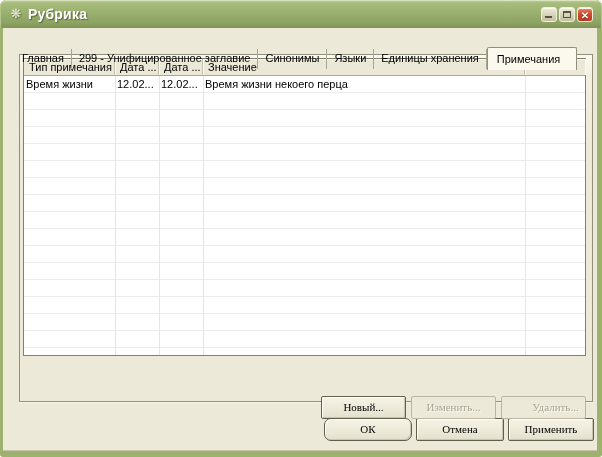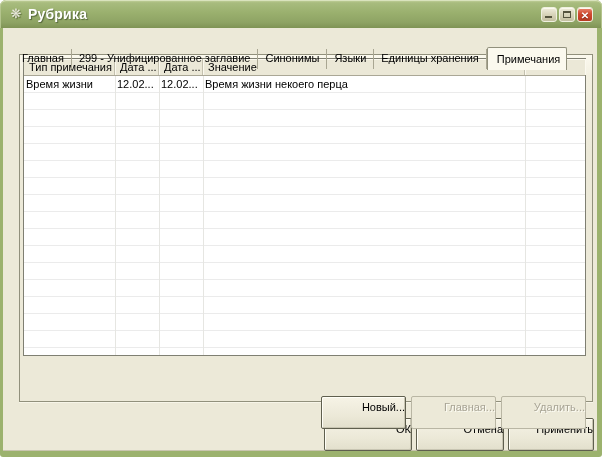--- a/index.html
+++ b/index.html
@@ -58,21 +58,21 @@
     position:absolute;left:12px;top:3px;height:23px;
     display:flex;align-items:flex-end;z-index:2;margin-top:15px;
   }
   .tab{
     height:20px;padding:3px 7px 0 7px;white-space:nowrap;
     border-right:1px solid #a9a692;
     color:#000;cursor:default;
   }
   .tab:last-child{border-right:1px solid #a9a692;}
   .tab.active{
-    height:23px;padding:5px 6px 0 9px;
+    height:23px;padding:5px 16px 0 9px;
     background:#fbf9ee;
     border:1px solid #91907c;border-bottom:none;
     border-radius:2px 2px 0 0;
     margin-bottom:-1px;
   }
   .tabpage{
     position:absolute;left:16px;top:26px;width:574px;height:348px;
     background:linear-gradient(180deg,#fbf9ee 0%,#f3f0e1 6%,#ece9d8 28%);
     border:1px solid #91907c;
     box-shadow:0 1px 0 #f7f5e8;
@@ -101,37 +101,37 @@
   }
   .vline{position:absolute;top:0;bottom:0;width:1px;background:#e6e6e2;}
   .lv-row{
     position:absolute;left:0;top:0;width:100%;height:17px;
     display:flex;cursor:default;
   }
   .lv-cell{padding:2px 0 0 2px;white-space:nowrap;overflow:hidden;}
   .w0{width:91px;} .w1{width:44px;} .w2{width:44px;} .w3{width:322px;} .w4{flex:1;border-right:none;}
   
   .btn{
-    position:absolute;height:33px;
+    position:absolute;height:23px;
     background:linear-gradient(180deg,#f6f3e6 0%,#ece9d8 60%,#e2dfcc 100%);
     border:1px solid #5f5f4e;border-radius:2px;
     box-shadow:inset 1px 1px 0 #fffef6, inset -1px -1px 0 #c8c5b2;
-    font-family:Liberation Sans, sans-serif;font-size:11px;color:#000;
-    text-align:right;padding-top:4px;cursor:default;
+    font-family:Liberation Serif, serif;font-size:11px;color:#000;
+    text-align:center;padding-top:4px;cursor:default;
   }
   .btn.disabled{
     border-color:#b9b6a4;color:#a8a495;
     text-shadow:1px 1px 0 #fcfbf3;
     box-shadow:none;
     background:#ece9d8;
   }
   .btn-new{left:301px;top:341px;width:85px;}
   .btn-edit{left:391px;top:341px;width:85px;}
   .btn-del{left:481px;top:341px;width:85px;padding-left:24px;}
-  .btn-ok{left:321px;top:390px;width:88px;}
+  .btn-ok{left:321px;top:390px;width:88px;border-radius:7px;}
   .btn-cancel{left:413px;top:390px;width:88px;}
   .btn-apply{left:505px;top:390px;width:86px;}
 </style>
 </head>
 <body>
 
 <div class="window">
 
   <div class="titlebar">
     <span class="title-icon">❋</span>
@@ -179,21 +179,21 @@
             <div class="lv-cell w0">Время жизни</div>
             <div class="lv-cell w1">12.02...</div>
             <div class="lv-cell w2">12.02...</div>
             <div class="lv-cell w3">Время жизни некоего перца</div>
             <div class="lv-cell w4"></div>
           </div>
         </div>
       </div>
 
       <div class="btn btn-new">Новый...</div>
-      <div class="btn disabled btn-edit">Главная...</div>
+      <div class="btn disabled btn-edit">Изменить...</div>
       <div class="btn disabled btn-del">Удалить...</div>
 
     </div>
 
     <div class="btn btn-ok">ОК</div>
     <div class="btn btn-cancel">Отмена</div>
     <div class="btn btn-apply">Применить</div>
 
   </div>
 </div>

